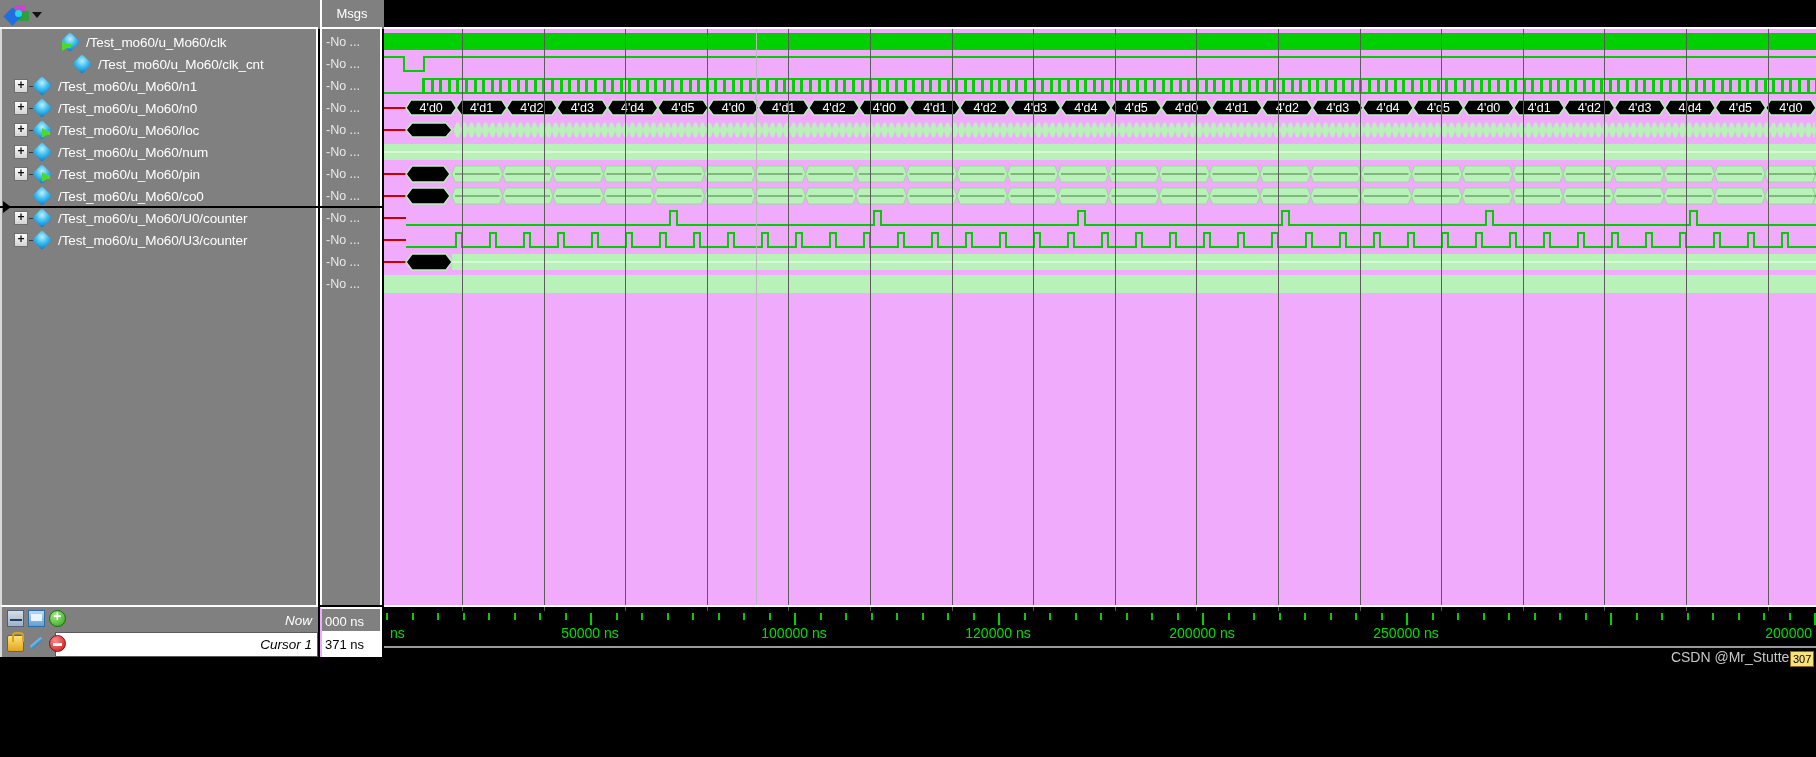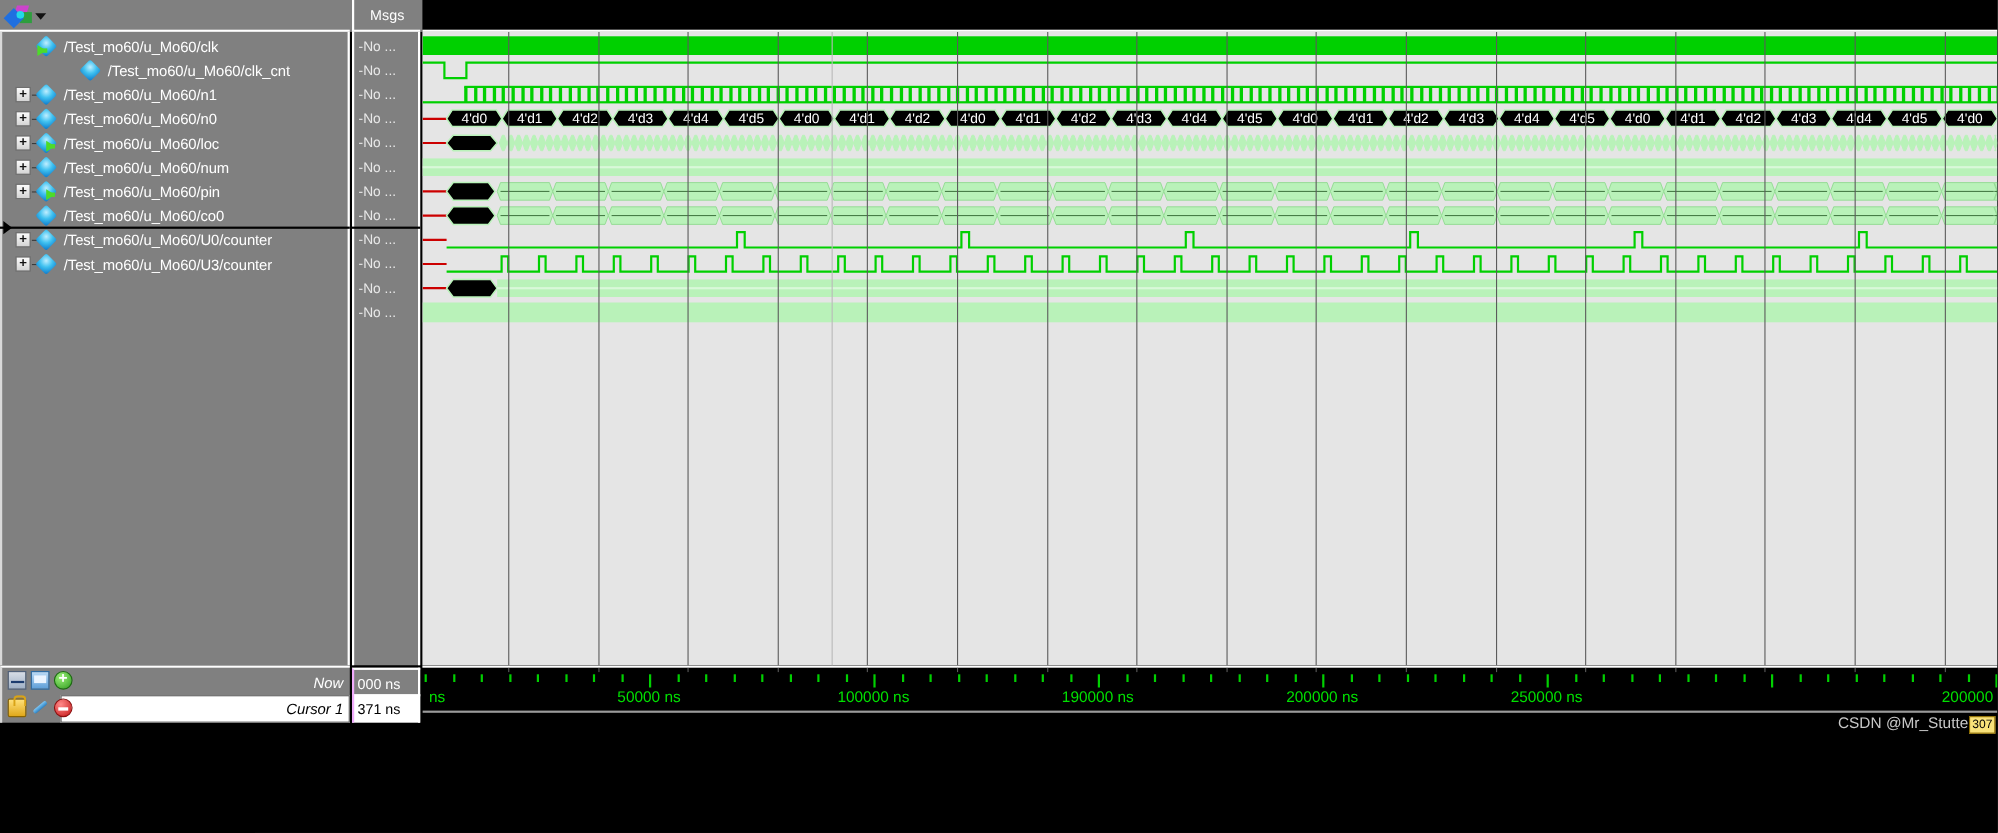--- a/index.html
+++ b/index.html
@@ -76,21 +76,21 @@
   .msgs-pane {
     position: absolute; top: 29px; left: 320px;
     width: 62px; height: 576px;
     background: #808080;
     border-left: 2px solid #ffffff;
     border-right: 2px solid #ffffff;
   }
   .wave-pane {
     position: absolute; top: 29px; left: 384px;
     width: 1432px; height: 576px;
-    background: #e5e5e5;
+    background: #f0abfc;
     overflow: hidden;
   }
 
   .row {
     position: relative;
     height: 22px;
     display: flex; align-items: center;
   }
   .row-name {
     color: #ffffff;
@@ -301,21 +301,21 @@
         </span>
         <span class="caret-dn"></span>
       </div>
     </div>
     <div class="hdr-msgs">Msgs</div>
     <div class="hdr-wave"></div>
   </div>
 
   <div class="names-pane">
     <div id="names-list">
-        <div class="row" style="margin-top: 2px;">
+        <div class="row" style="margin-top: 2px; padding-left: 28px;">
           <span class="exp-spacer"></span>
           <span class="sig-ico in">
             <span class="dia"></span>
             <span class="arr"></span>
           </span>
           <span class="row-name">/Test_mo60/u_Mo60/clk</span>
         </div>
         <div class="row" style="margin-top: 0px; margin-left: 40px;">
           <span class="exp-spacer"></span>
           <span class="sig-ico">
@@ -1118,21 +1118,21 @@
         <span class="tk-min" style="left: 1328px;"></span>
         <span class="tk-min" style="left: 1354px;"></span>
         <span class="tk-min" style="left: 1379px;"></span>
         <span class="tk-min" style="left: 1405px;"></span>
         <span class="tk-maj" style="left: 1430px;"></span>
       </div>
     <div class="ruler-labels" id="ruler-labels">
         <span style="left: 6px; transform: none;">ns</span>
         <span style="left: 206px;">50000 ns</span>
         <span style="left: 410px;">100000 ns</span>
-        <span style="left: 614px;">190000 ns</span>
+        <span style="left: 614px;">120000 ns</span>
         <span style="left: 818px;">200000 ns</span>
         <span style="left: 1022px;">250000 ns</span>
         <span style="left: 1428px; transform: translateX(-100%);">200000</span>
       </div>
     <div class="ruler-base"></div>
     <div class="watermark">CSDN @Mr_Stutter</div>
     <div class="cursor-flag" id="cursor-flag" style="left: 1406px;">307</div>
   </div>
 
 <div class="divider-line" style="top: 206px;"></div>

